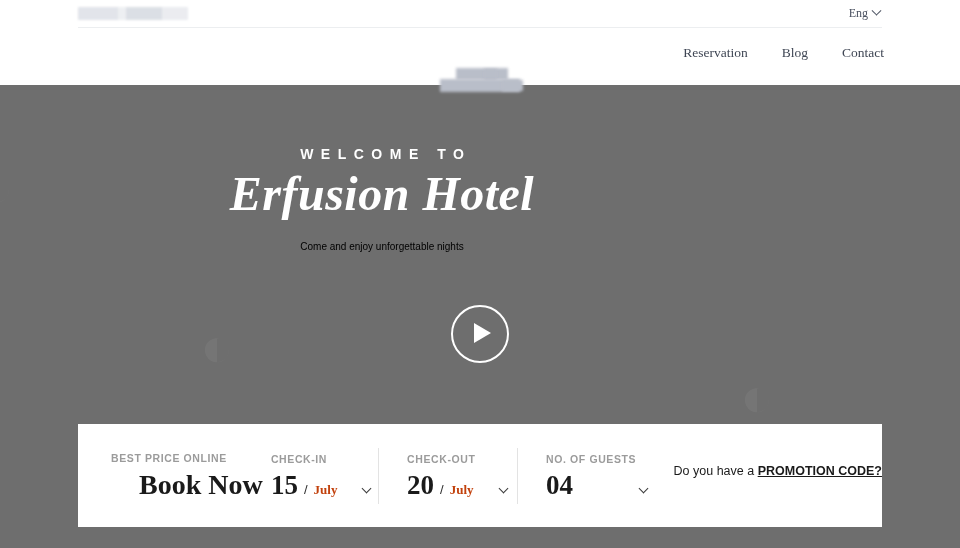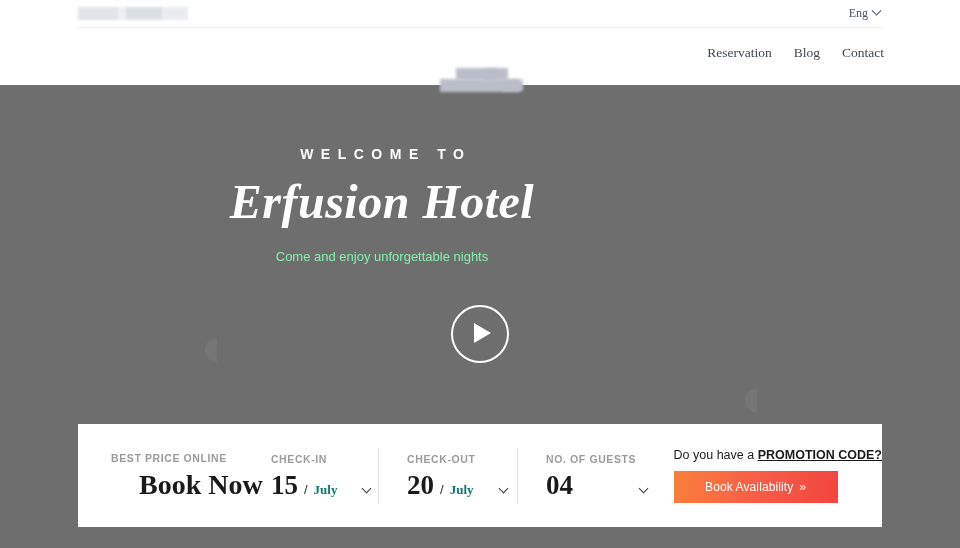--- a/index.html
+++ b/index.html
@@ -86,21 +86,21 @@
     left: 76px;
     top: 17px;
     display: flex;
     gap: 34px;
   }
   .nav-right {
     position: absolute;
     right: 76px;
     top: 17px;
     display: flex;
-    gap: 22px;
+    gap: 34px;
   }
   .nav-item {
     font-family: "Liberation Serif", serif;
     font-size: 13.5px;
     color: #3f4654;
     cursor: pointer;
     white-space: nowrap;
   }
   .nav-item.active { color: #f9766b; }
 
@@ -142,33 +142,33 @@
   .welcome {
     margin-top: 61px;
     font-size: 14px;
     font-weight: bold;
     letter-spacing: 7.5px;
     color: #ffffff;
     text-indent: 7.5px;
   }
 
   .hotel-name {
-    margin-top: 12px;
+    margin-top: 4px;
     font-family: "Liberation Serif", serif;
     font-style: italic;
     font-weight: bold;
     font-size: 48px;
     color: #ffffff;
     letter-spacing: 0.5px;
   }
 
   .tagline {
     margin-top: 20px;
-    font-size: 13px;
-    color: #86efac;
+    font-size: 10px;
+    color: #000000;
   }
 
   .play-button {
     position: absolute;
     left: 451px;
     top: 220px;
     width: 58px;
     height: 58px;
     border: 2.5px solid #ffffff;
     border-radius: 50%;
@@ -233,21 +233,21 @@
     font-weight: bold;
     font-size: 27px;
     color: #1a1a1a;
     line-height: 1;
   }
   .bb-sep { font-size: 13px; color: #2a2a2a; }
   .bb-month {
     font-family: "Liberation Serif", serif;
     font-weight: bold;
     font-size: 13px;
-    color: #0f766e;
+    color: #c2410c;
   }
 
   .bb-chev {
     position: absolute;
     display: inline-block;
     width: 7px; height: 7px;
     border-right: 1.6px solid #3a3a3a;
     border-bottom: 1.6px solid #3a3a3a;
     transform: rotate(45deg);
     cursor: pointer;
@@ -388,18 +388,14 @@
     <div class="bb-value-row">
       <span class="bb-num">04</span>
     </div>
     <span class="bb-chev" style="right:19px; top:61px;"></span>
   </div>
 
   <div class="promo-block" style="margin-left:8px;">
     <div class="promo-text">
       <span>Do you have a </span><b>PROMOTION CODE?</b>
     </div>
-    <button class="book-avail-btn">
-      <span>Book Availability</span>
-      <span>»</span>
-    </button>
   </div>
 </div>
 
 </body></html>

